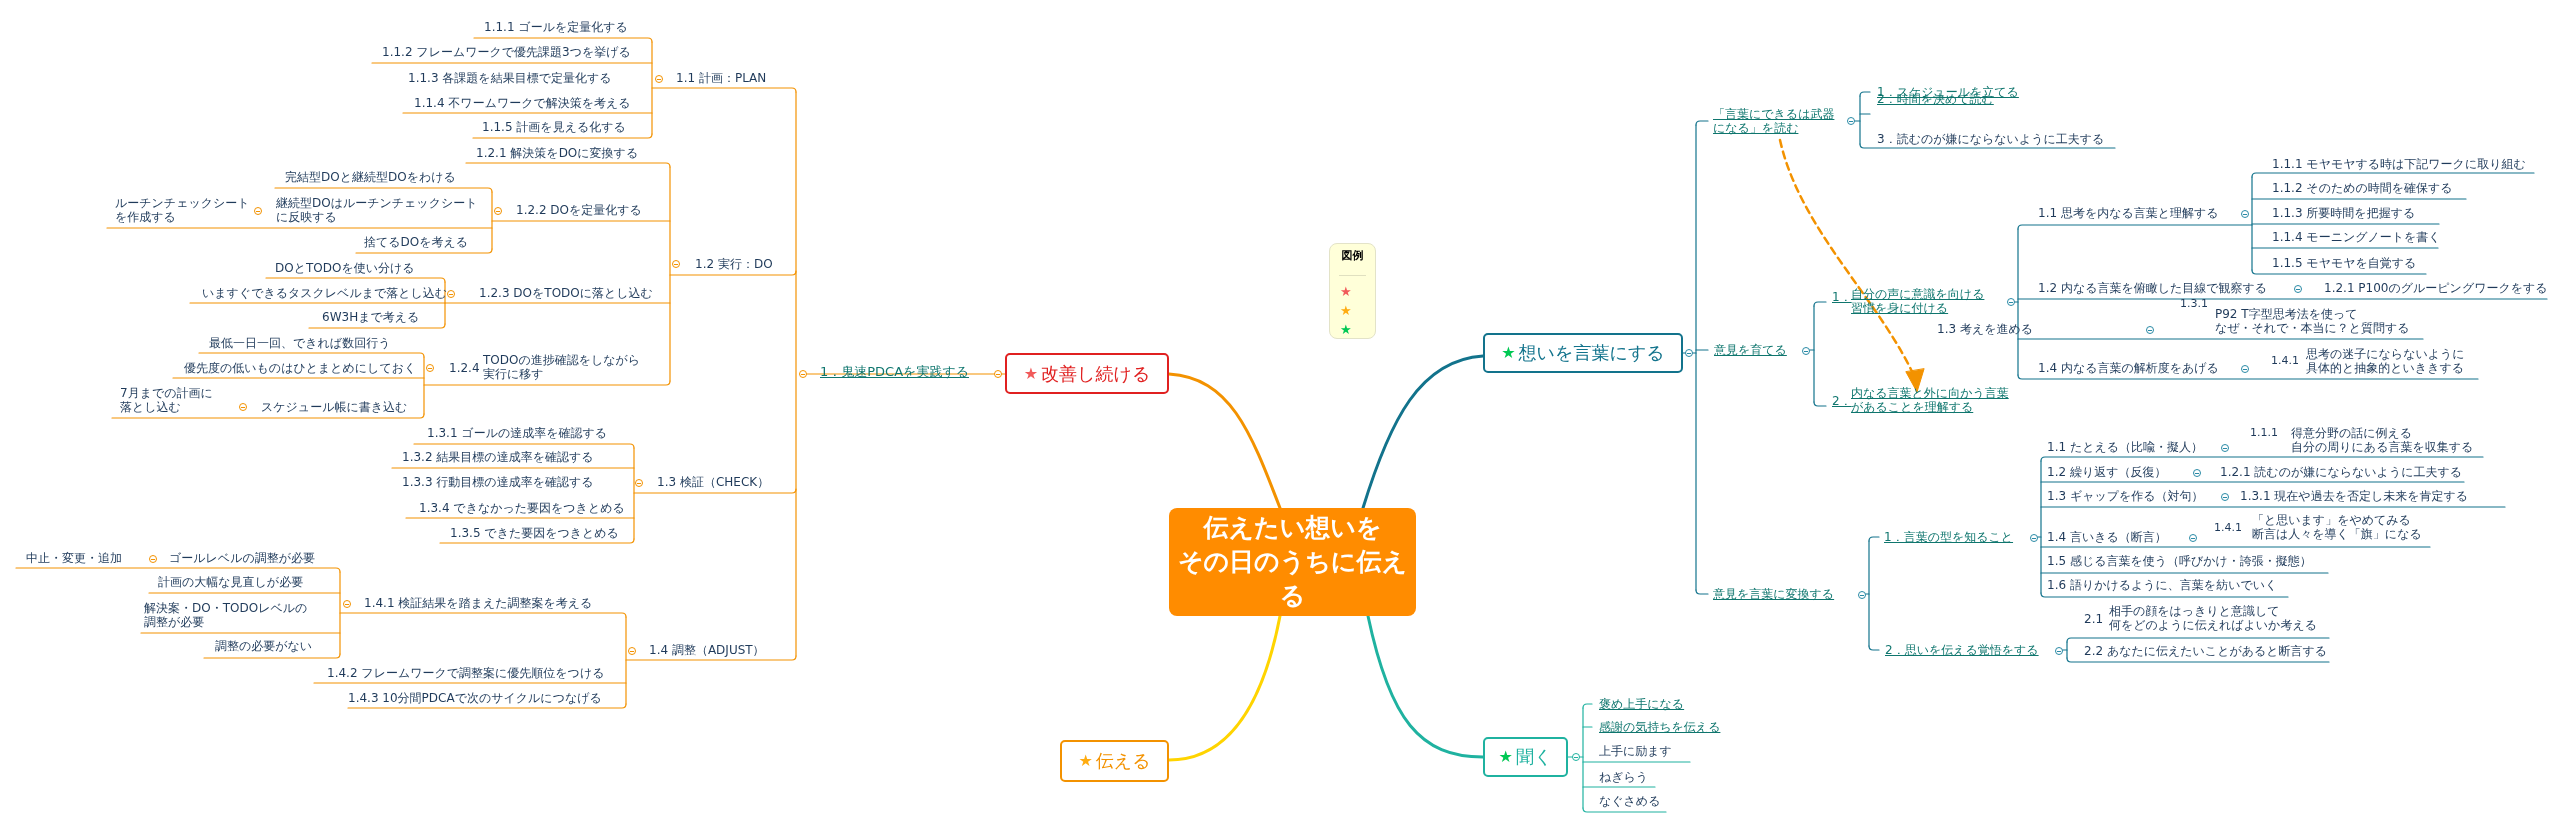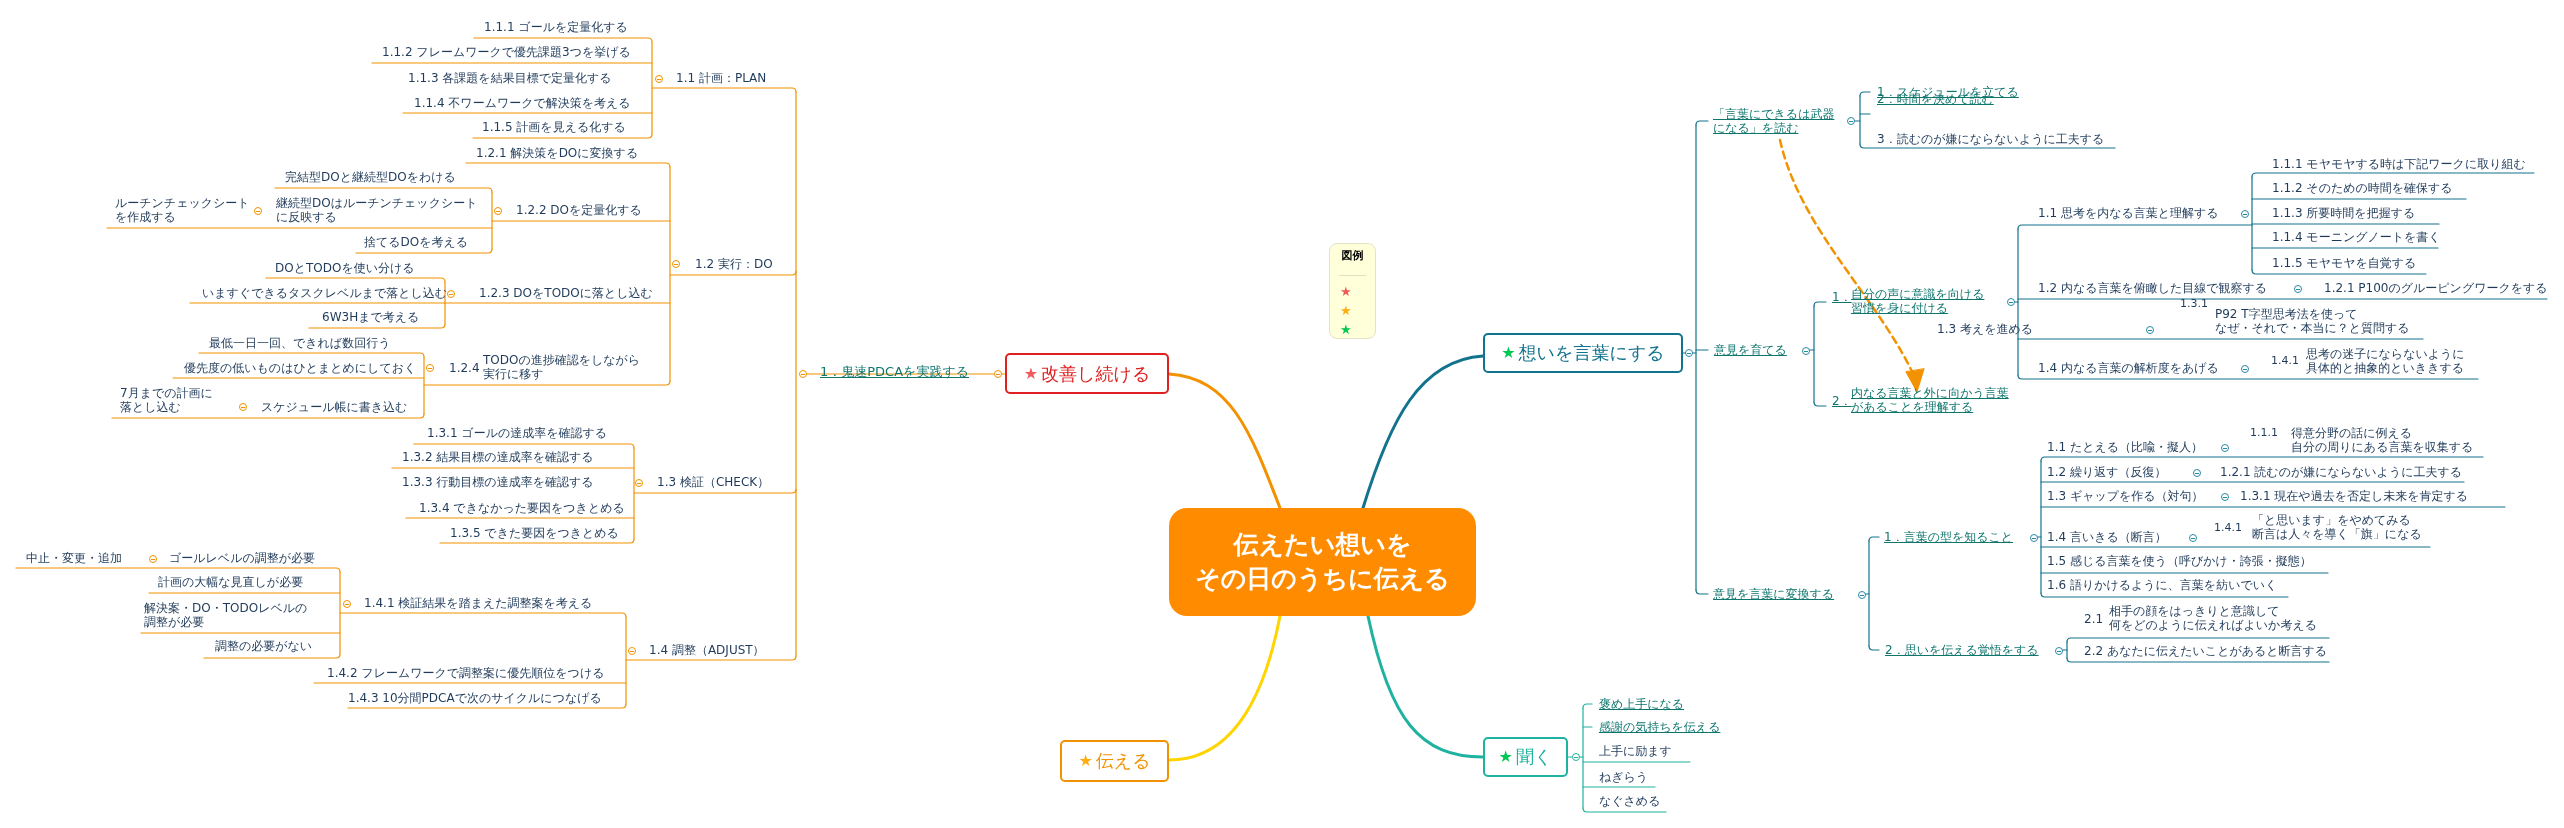--- a/index.html
+++ b/index.html
@@ -9,21 +9,21 @@
   .t.g{color:#0f766e;text-decoration:underline;}
   .ml{white-space:pre;}
   .circ{position:absolute;width:8px;height:8px;border-radius:50%;box-sizing:border-box;background:#fff;transform:translate(-50%,-50%);cursor:pointer;}
   .circ::after{content:"";position:absolute;left:1px;right:1px;top:3px;height:1px;}
   .co{border:1px solid #f39200;}
   .co::after{background:#f39200;}
   .ct{border:1px solid #2a8aa6;}
   .ct::after{background:#2a8aa6;}
   .ctl{border:1px solid #1fb2a0;}
   .ctl::after{background:#1fb2a0;}
-  .main-node{position:absolute;left:1169px;top:508px;width:307px;height:108px;background:#ff8c00;border-radius:18px;color:#fff;font-weight:bold;font-size:25px;line-height:34px;text-align:center;display:flex;flex-direction:column;justify-content:center;align-items:center;font-family:Liberation Serif, serif;}
+  .main-node{position:absolute;left:1169px;top:508px;width:247px;height:108px;background:#ff8c00;border-radius:8px;color:#fff;font-weight:bold;font-size:25px;line-height:34px;text-align:center;display:flex;flex-direction:column;justify-content:center;align-items:center;font-family:Liberation Serif, serif;}
   .topic{position:absolute;box-sizing:border-box;border:2px solid;border-radius:5px;background:#fff;display:flex;align-items:center;justify-content:center;font-size:18px;gap:3px;}
   .star{font-size:16px;line-height:16px;}
   .legend{position:absolute;left:1329px;top:243px;width:47px;height:96px;background:#ffffd9;border:1px solid #e3e3c8;border-radius:8px;box-sizing:border-box;}
   .legend .lt{position:absolute;left:0;width:100%;top:4px;text-align:center;font-size:11px;font-weight:bold;color:#000;}
   .legend .sep{position:absolute;left:9px;right:9px;top:31px;height:1px;background:#e0e0c0;}
   .legend .ls{position:absolute;left:10px;font-size:13px;line-height:13px;}
 </style>
 </head>
 <body>
 

